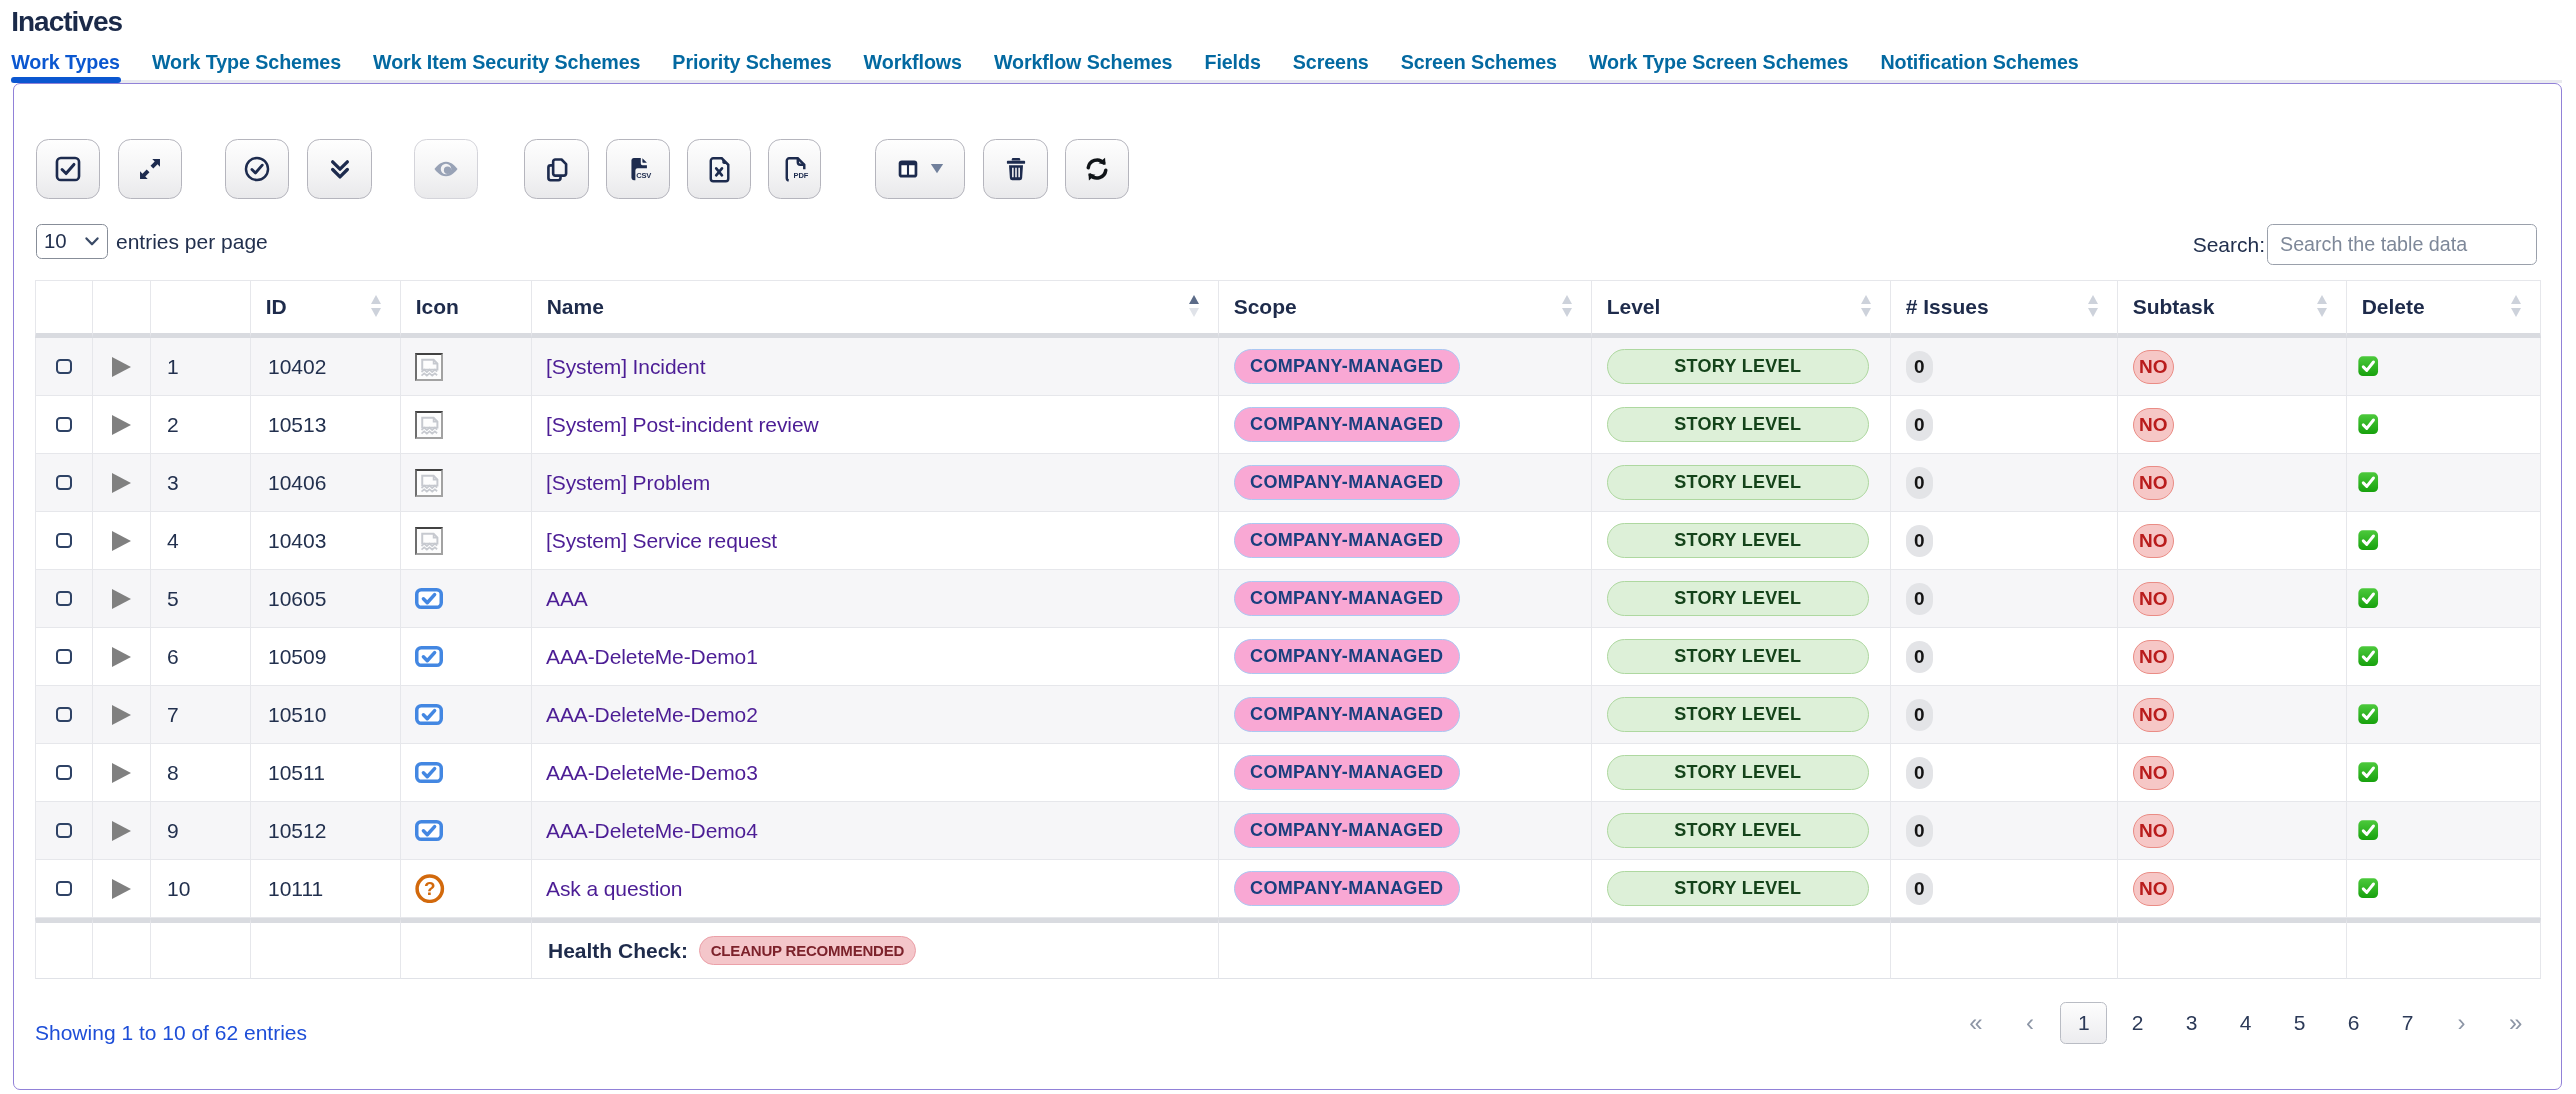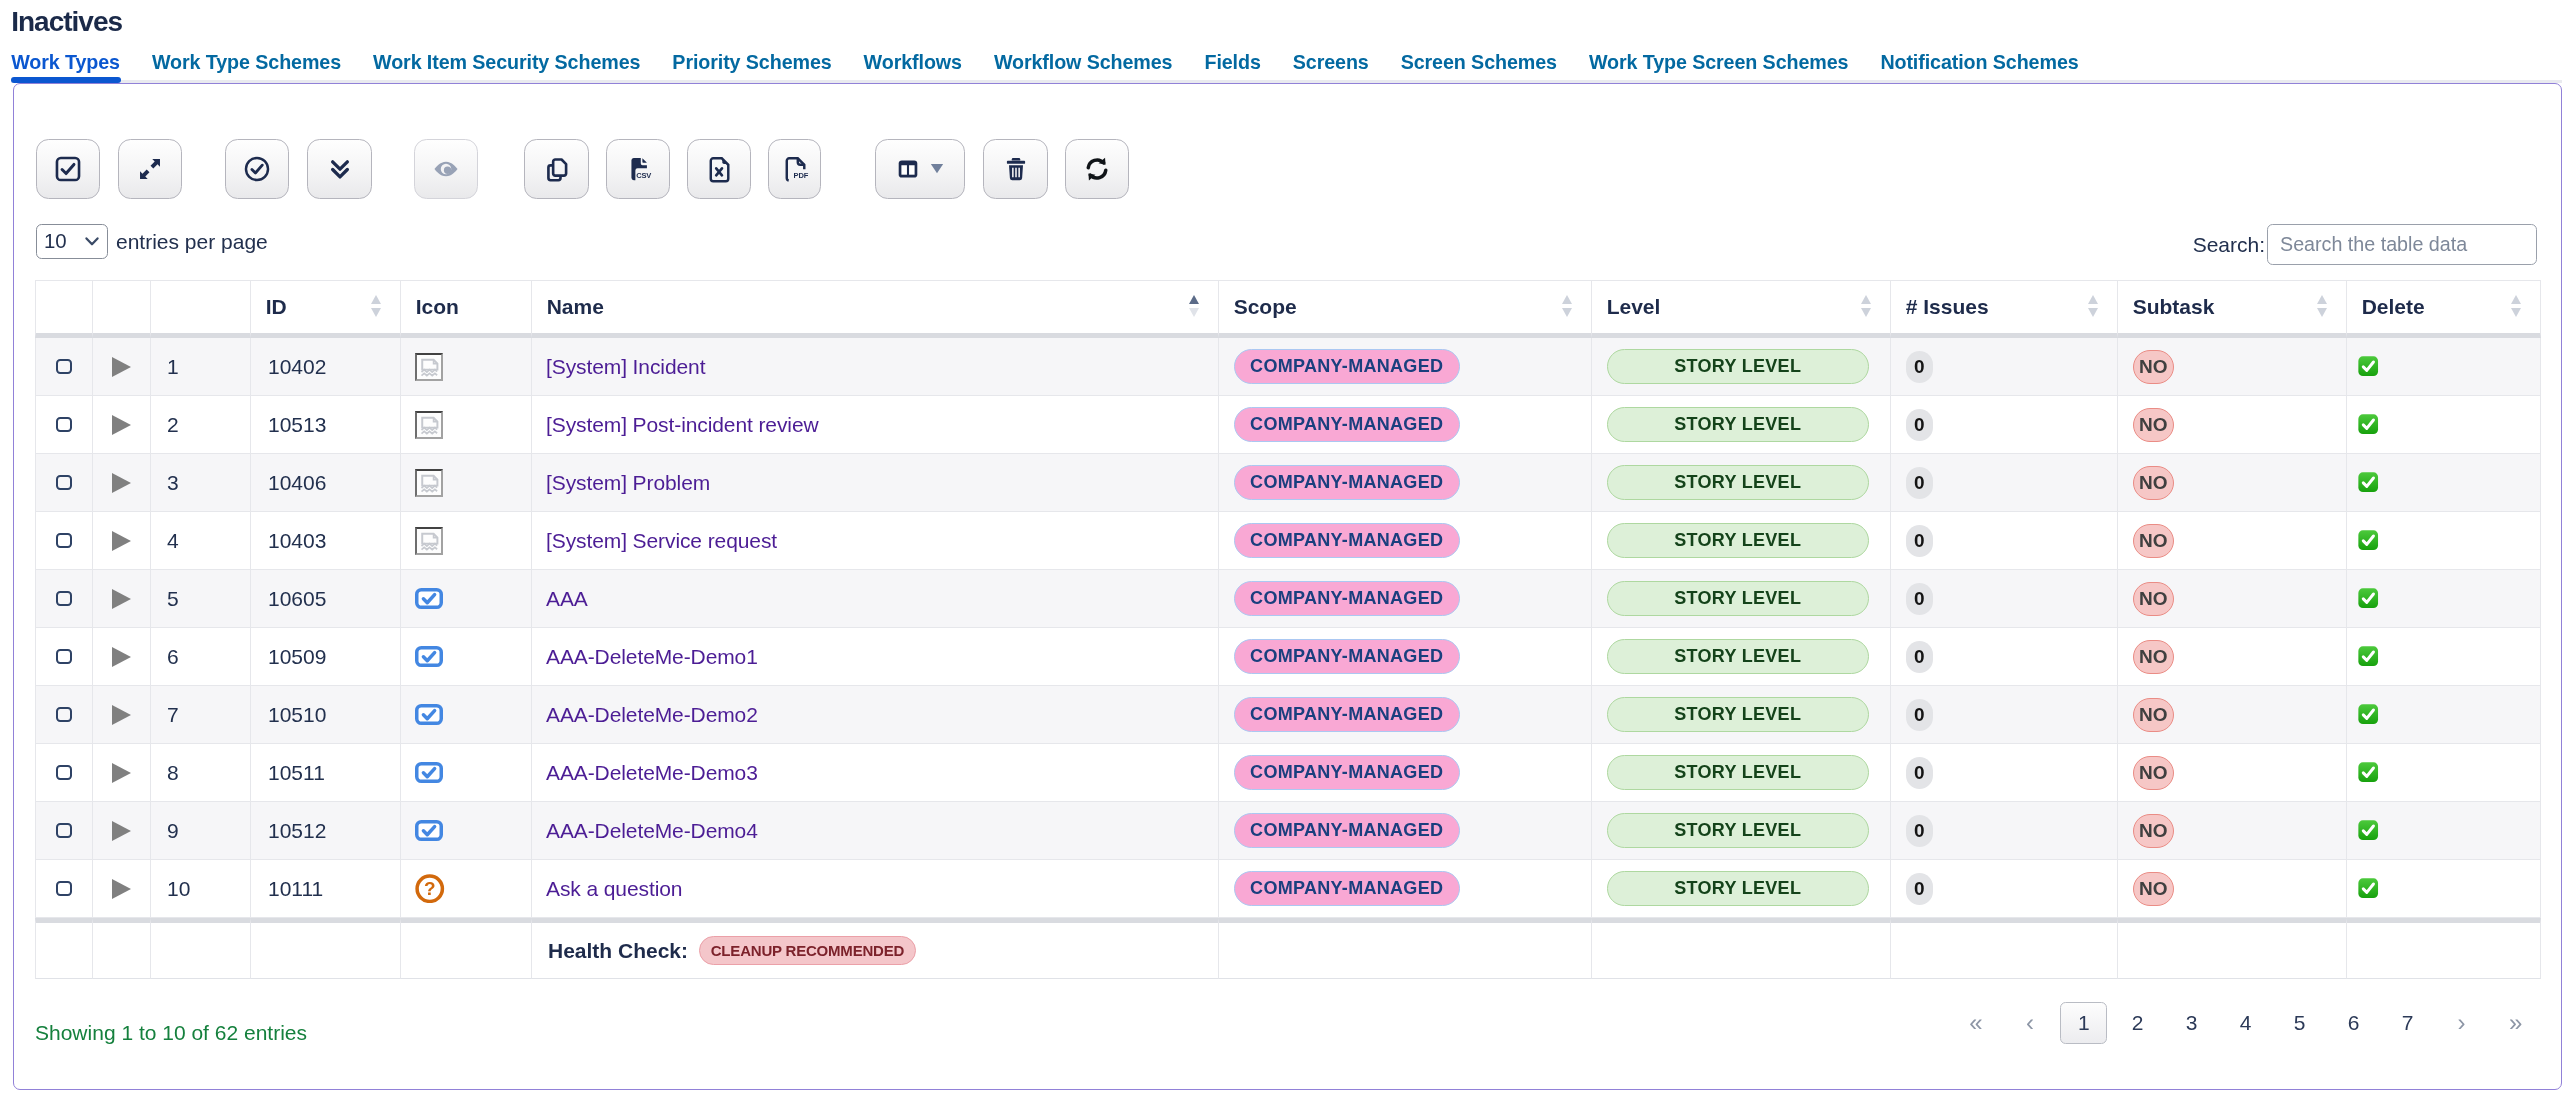--- a/index.html
+++ b/index.html
@@ -39,25 +39,25 @@
 .num { padding-left:16px; }
 .idc { padding-left:17px; }
 .icn { padding-left:14px; }
 .brk { width:28px; height:28px; border-style:solid; border-width:2.1px; border-color:#424242 #a2a2a2 #a2a2a2 #6e6e6e; background:#fdfdfd; display:flex; align-items:center; justify-content:center; }
 .name { padding-left:14px; font-size:21px; letter-spacing:-0.1px; }
 .name a { color:#4c1d95; text-decoration:none; }
 .badge { display:flex; align-items:center; justify-content:center; font-weight:700; border-radius:18px; }
 .scope { margin-left:14.7px; width:226px; height:35px; background:#f9a8d4; border:1.4px solid #abc8f2; color:#1a3f7e; font-size:18px; letter-spacing:0.3px; }
 .level { margin-left:14.7px; width:262px; height:35px; background:#ddf0d8; border:1.4px solid #aed8a0; color:#14431a; font-size:18px; letter-spacing:0.3px; }
 .zero { margin-left:14.7px; width:27px; height:32px; background:#e3e4e7; color:#141414; font-size:19px; border-radius:16px; }
-.nob { margin-left:14.7px; width:41px; height:34px; background:#f6c7c6; border:1.4px solid #ea8c85; color:#404040; font-size:19px; border-radius:17.5px; }
+.nob { margin-left:14.7px; width:41px; height:34px; background:#f6c7c6; border:1.4px solid #ea8c85; color:#b91c1c; font-size:19px; border-radius:17.5px; }
 .hc { display:flex; align-items:center; padding-left:16px; }
 .hct { font-weight:700; font-size:21px; color:#1e2b4b; }
 .hcb { margin-left:11.2px; height:29.5px; padding:0 10.5px; display:flex; align-items:center; background:#f4c6ca; border:1.4px solid #eba0a8; border-radius:15.4px; color:#7c222b; font-weight:700; font-size:15px; letter-spacing:-0.2px; }
-.showing { left:35px; top:1018px; height:29.5px; line-height:29.5px; font-size:21px; color:#15803d; }
+.showing { left:35px; top:1018px; height:29.5px; line-height:29.5px; font-size:21px; color:#1d4ed8; }
 .pager { left:1949px; top:1002px; height:42px; display:flex; align-items:center; }
 .pit { width:54px; text-align:center; font-size:21px; color:#2c3a58; }
 .pit.gray { color:#8d96a6; font-size:24px; }
 .pbox { width:47px; height:42px; margin:0 3.3px; border:1.4px solid #b9bcc4; border-radius:5.6px;
   background:linear-gradient(180deg,#fdfdfd,#ececef); display:flex; align-items:center; justify-content:center; font-size:21px; color:#2c3a58; }
 </style></head>
 <body>
 
 <div class="abs title">Inactives</div>
 <div class="abs tabs">

